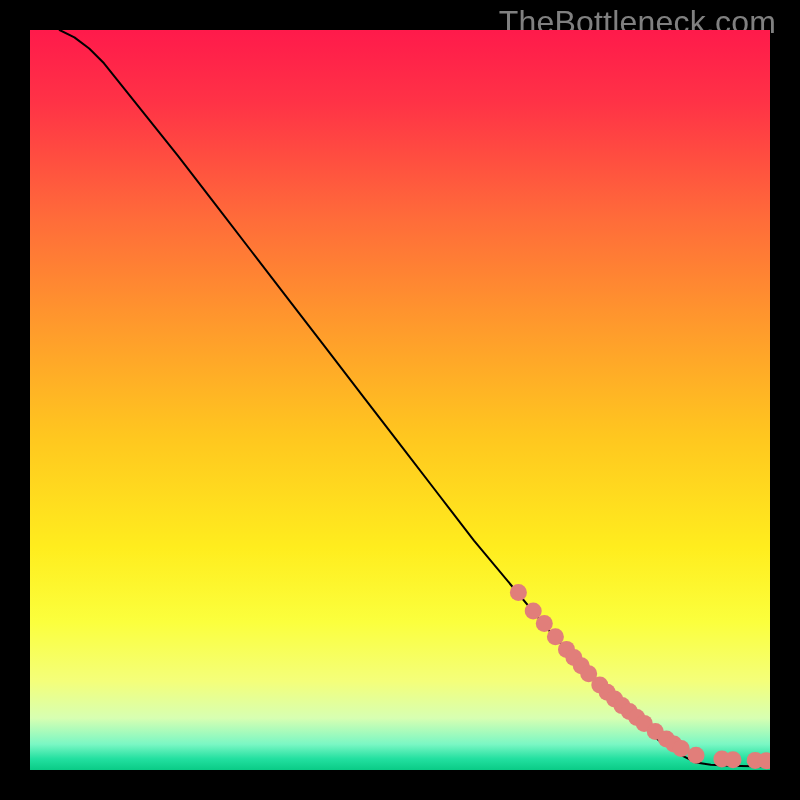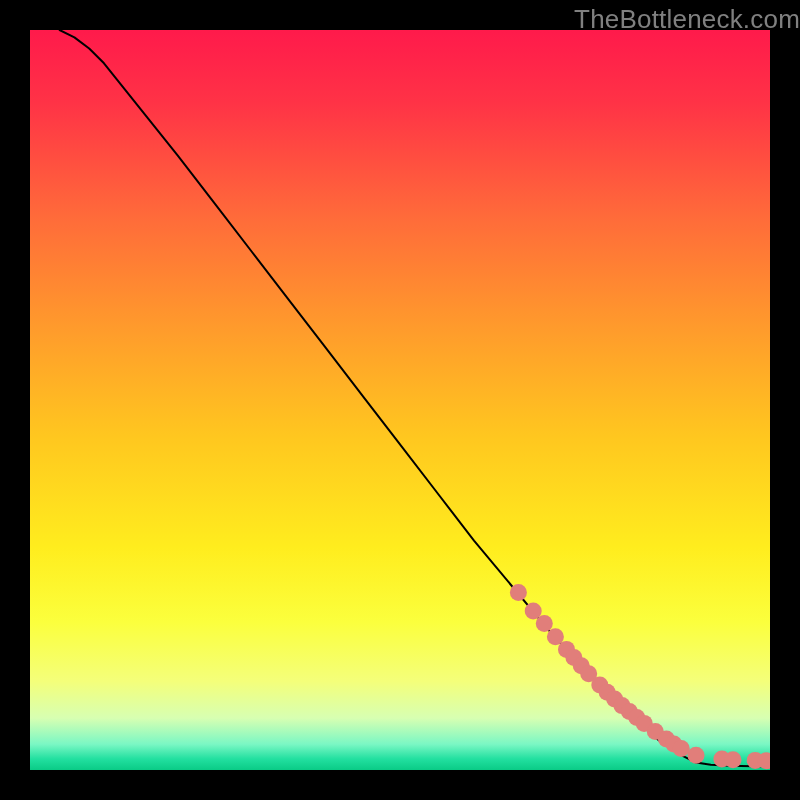--- a/index.html
+++ b/index.html
@@ -14,24 +14,24 @@
     position: absolute;
     left: 0;
     top: 0;
     width: 800px;
     height: 800px;
     background: #000;
   }
   .watermark {
     position: absolute;
     top: 4px;
-    right: 0;
+    right: 24px;
     color: #808080;
     font-family: Arial, Helvetica, sans-serif;
-    font-size: 26px;
+    font-size: 32px;
     font-weight: 400;
     letter-spacing: 0.2px;
   }
   .plot {
     position: absolute;
     left: 30px;
     top: 30px;
     width: 740px;
     height: 740px;
   }

